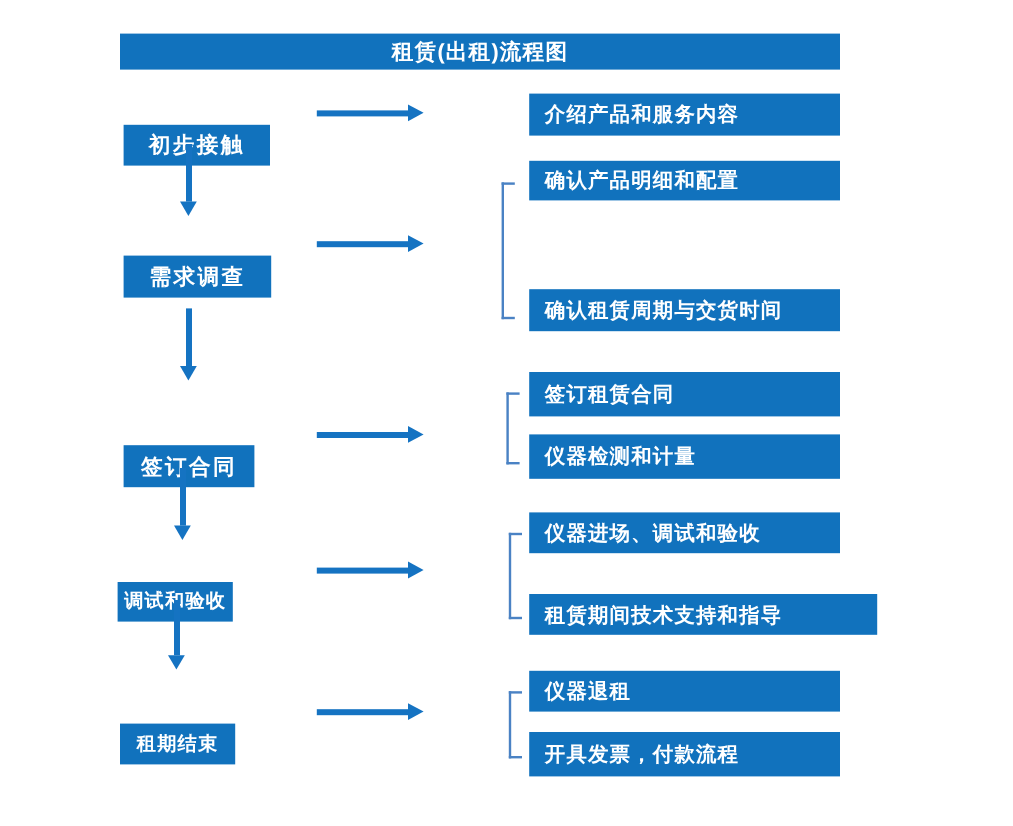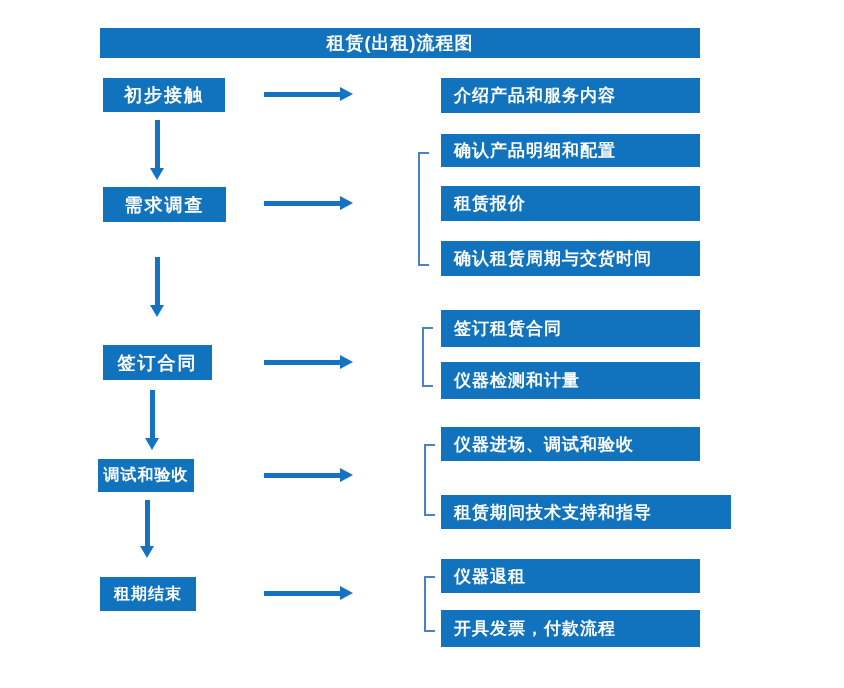--- a/index.html
+++ b/index.html
@@ -5,21 +5,21 @@
   html,body { margin:0; padding:0; background:#ffffff; }
   .canvas {
     position:relative; width:844px; height:688px; background:#ffffff;
     font-family:"Liberation Sans", sans-serif; overflow:hidden;
   }
   .bluebox {
     position:absolute; background:var(--box-blue,#1172bd); color:#ffffff;
     font-weight:bold; display:flex; align-items:center; box-sizing:border-box;
   }
   .titlebar { justify-content:center; font-size:18px; letter-spacing:1px;margin-top:14px; }
-  .step { justify-content:center; font-size:18px; letter-spacing:2px; }
+  .step { justify-content:center; font-size:18px; letter-spacing:2px;margin-top:26px; }
   .step.small { font-size:16px; letter-spacing:1px; }
   .detail { padding-left:13px; font-size:17px; letter-spacing:1px; }
   .harrow { position:absolute; height:5px; background:var(--arrow-blue,#1573c2); }
   .harrow::after {
     content:""; position:absolute; right:-13px; top:-5px;
     border-left:13px solid var(--arrow-blue,#1573c2);
     border-top:7px solid transparent; border-bottom:7px solid transparent;
   }
   .varrow { position:absolute; width:5px; background:var(--arrow-blue,#1573c2); }
   .varrow::after {
@@ -57,21 +57,20 @@
   <div class="harrow" style="left:264px;top:591px;width:76px"></div>
 
   <div class="bracket" style="left:418px;top:152px;height:110px"></div>
   <div class="bracket" style="left:422px;top:327px;height:56px"></div>
   <div class="bracket" style="left:424px;top:444px;height:68px"></div>
   <div class="bracket" style="left:424px;top:576px;height:52px"></div>
 
   <div class="bluebox detail" style="left:441px;top:78px;width:259px;height:35px">介绍产品和服务内容</div>
 
   <div class="bluebox detail" style="left:441px;top:134px;width:259px;height:33px">确认产品明细和配置</div>
-  <div class="bluebox detail" style="left:441px;top:186px;width:259px;height:35px">租赁报价</div>
   <div class="bluebox detail" style="left:441px;top:241px;width:259px;height:35px">确认租赁周期与交货时间</div>
 
   <div class="bluebox detail" style="left:441px;top:310px;width:259px;height:37px">签订租赁合同</div>
   <div class="bluebox detail" style="left:441px;top:362px;width:259px;height:37px">仪器检测和计量</div>
 
   <div class="bluebox detail" style="left:441px;top:427px;width:259px;height:34px">仪器进场、调试和验收</div>
   <div class="bluebox detail" style="left:441px;top:495px;width:290px;height:34px">租赁期间技术支持和指导</div>
 
   <div class="bluebox detail" style="left:441px;top:559px;width:259px;height:34px">仪器退租</div>
   <div class="bluebox detail" style="left:441px;top:610px;width:259px;height:37px">开具发票，付款流程</div>

